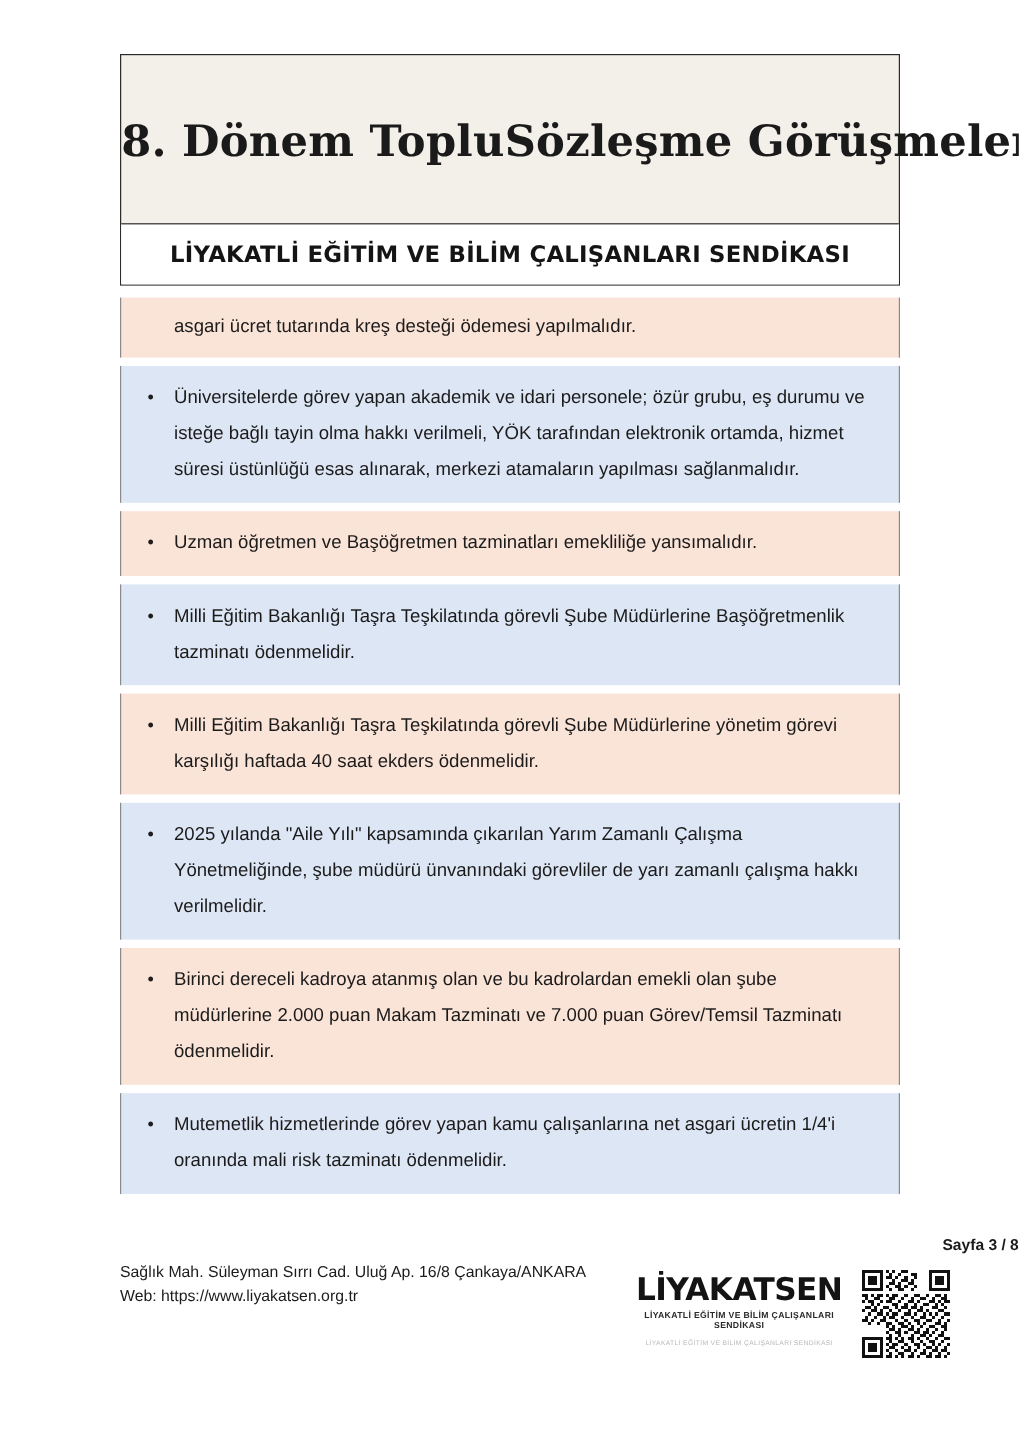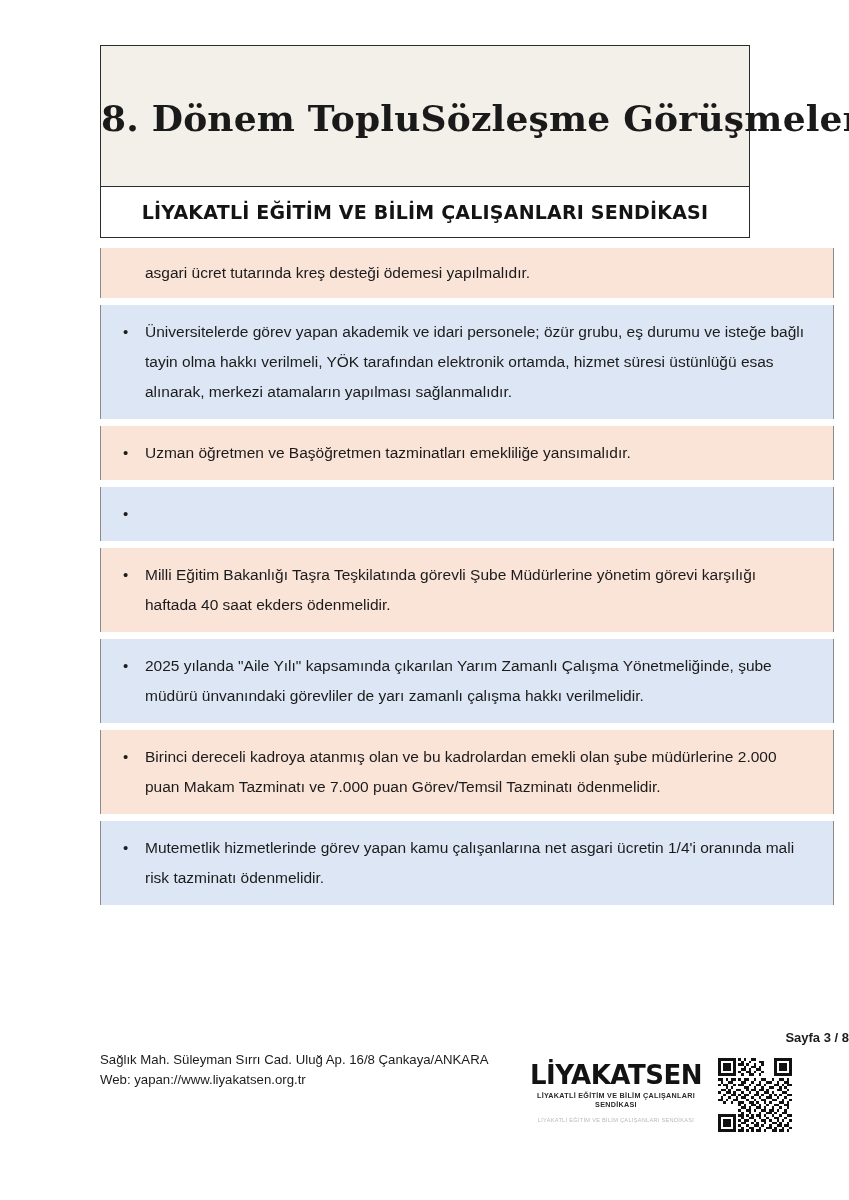--- a/index.html
+++ b/index.html
@@ -158,21 +158,21 @@
     letter-spacing: 0.2px;
     color: #141414;
     white-space: nowrap;
   }
 
   
   .content {
     position: absolute;
     left: 100px;
     top: 248px;
-    width: 734px;
+    width: 650px;
   }
   .item {
     border-left: 1px solid #8a8a8a;
     border-right: 1px solid #8a8a8a;
     box-sizing: border-box;
     padding: 12px 26px 12px 18px;
     margin-bottom: 7px;
     display: flex;
     align-items: flex-start;
   }
@@ -300,20 +300,21 @@
       <div class="item-text">Üniversitelerde görev yapan akademik ve idari personele; özür grubu, eş durumu ve isteğe bağlı tayin olma hakkı verilmeli, YÖK tarafından elektronik ortamda, hizmet süresi üstünlüğü esas alınarak, merkezi atamaların yapılması sağlanmalıdır.</div>
     </div>
 
     <div class="item peach">
       <div class="bullet">•</div>
       <div class="item-text">Uzman öğretmen ve Başöğretmen tazminatları emekliliğe yansımalıdır.</div>
     </div>
 
     <div class="item blue">
       <div class="bullet">•</div>
+      <div class="item-text">Milli Eğitim Bakanlığı Taşra Teşkilatında görevli Şube Müdürlerine Başöğretmenlik tazminatı ödenmelidir.</div>
     </div>
 
     <div class="item peach">
       <div class="bullet">•</div>
       <div class="item-text">Milli Eğitim Bakanlığı Taşra Teşkilatında görevli Şube Müdürlerine yönetim görevi karşılığı haftada 40 saat ekders ödenmelidir.</div>
     </div>
 
     <div class="item blue">
       <div class="bullet">•</div>
       <div class="item-text">2025 yılanda "Aile Yılı" kapsamında çıkarılan Yarım Zamanlı Çalışma Yönetmeliğinde, şube müdürü ünvanındaki görevliler de yarı zamanlı çalışma hakkı verilmelidir.</div>
@@ -329,21 +330,21 @@
       <div class="item-text">Mutemetlik hizmetlerinde görev yapan kamu çalışanlarına net asgari ücretin 1/4'i oranında mali risk tazminatı ödenmelidir.</div>
     </div>
 
   </div>
 
   <div class="page-number">Sayfa 3 / 8</div>
 
   <div class="footer">
     <div class="footer-contact">
       <div>Sağlık Mah. Süleyman Sırrı Cad. Uluğ Ap. 16/8 Çankaya/ANKARA</div>
-      <div>Web: yapan://www.liyakatsen.org.tr</div>
+      <div>Web: https://www.liyakatsen.org.tr</div>
     </div>
 
     <div class="footer-logo">
       <div class="footer-logo-main">LİYAKATSEN</div>
       <div class="footer-logo-sub">LİYAKATLİ EĞİTİM VE BİLİM ÇALIŞANLARI SENDİKASI</div>
       <div class="footer-logo-sub2">LİYAKATLİ EĞİTİM VE BİLİM ÇALIŞANLARI SENDİKASI</div>
     </div>
 
     <div class="qr">
       <svg width="74" height="74" viewBox="0 0 29 29" shape-rendering="crispEdges" aria-hidden="true">

